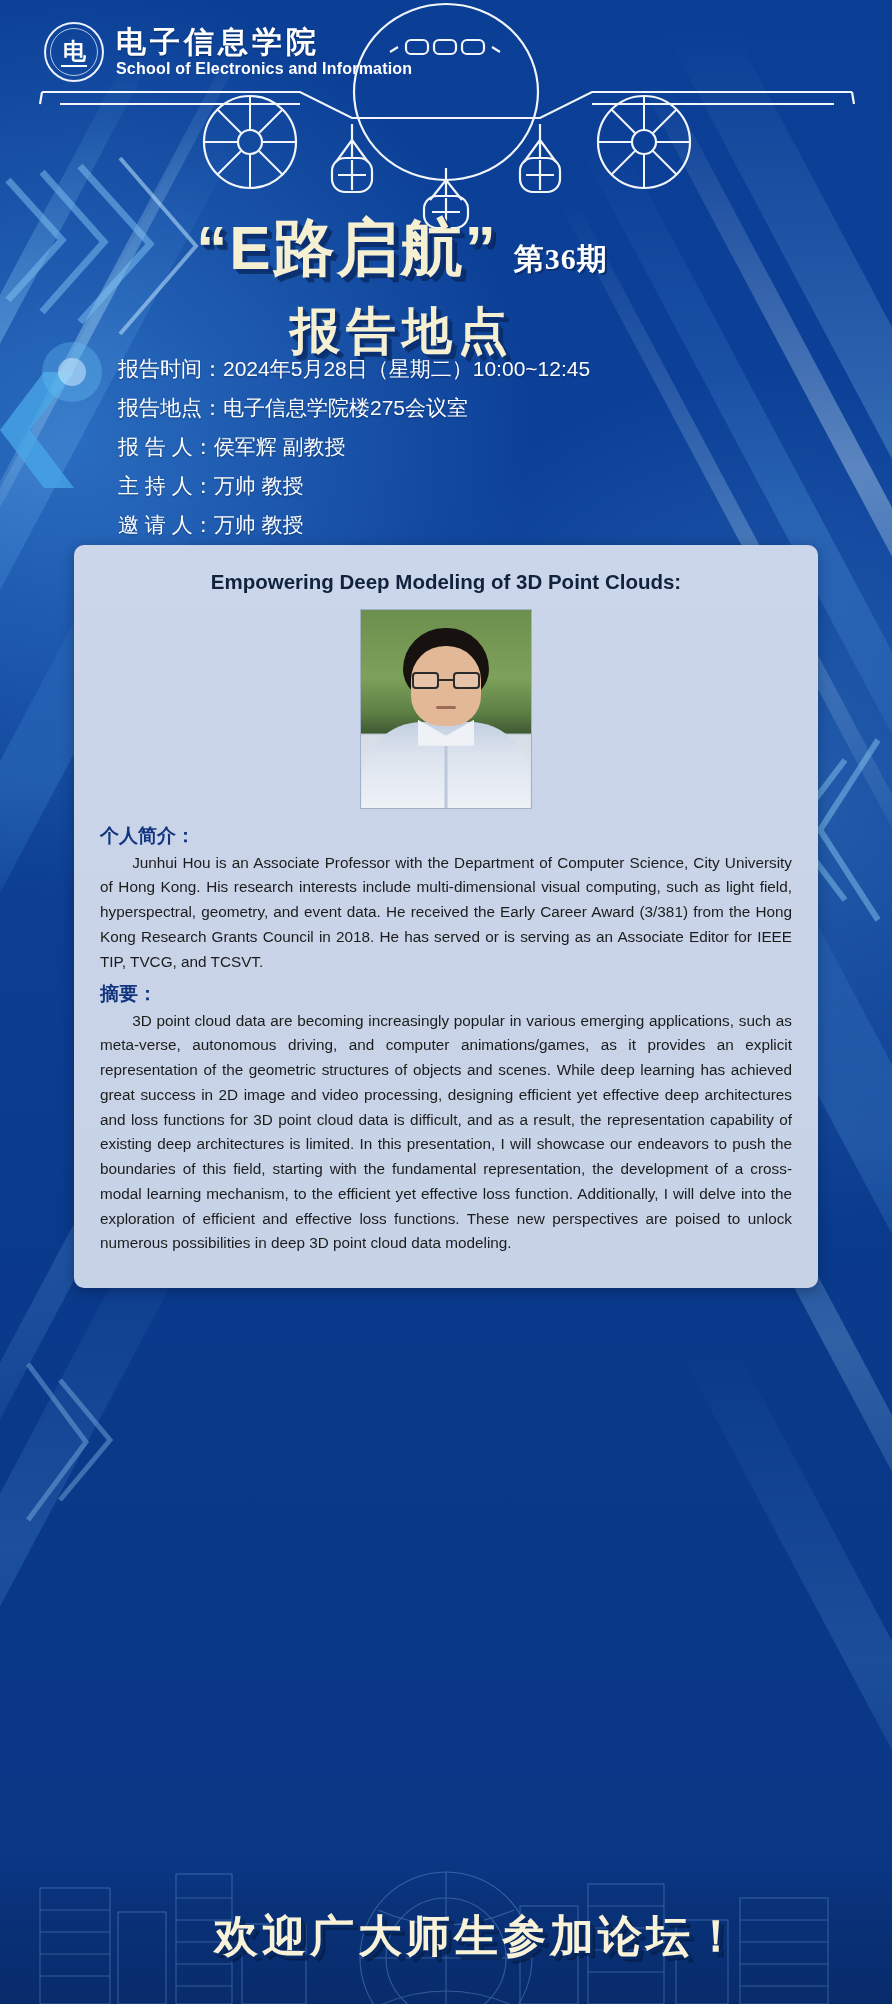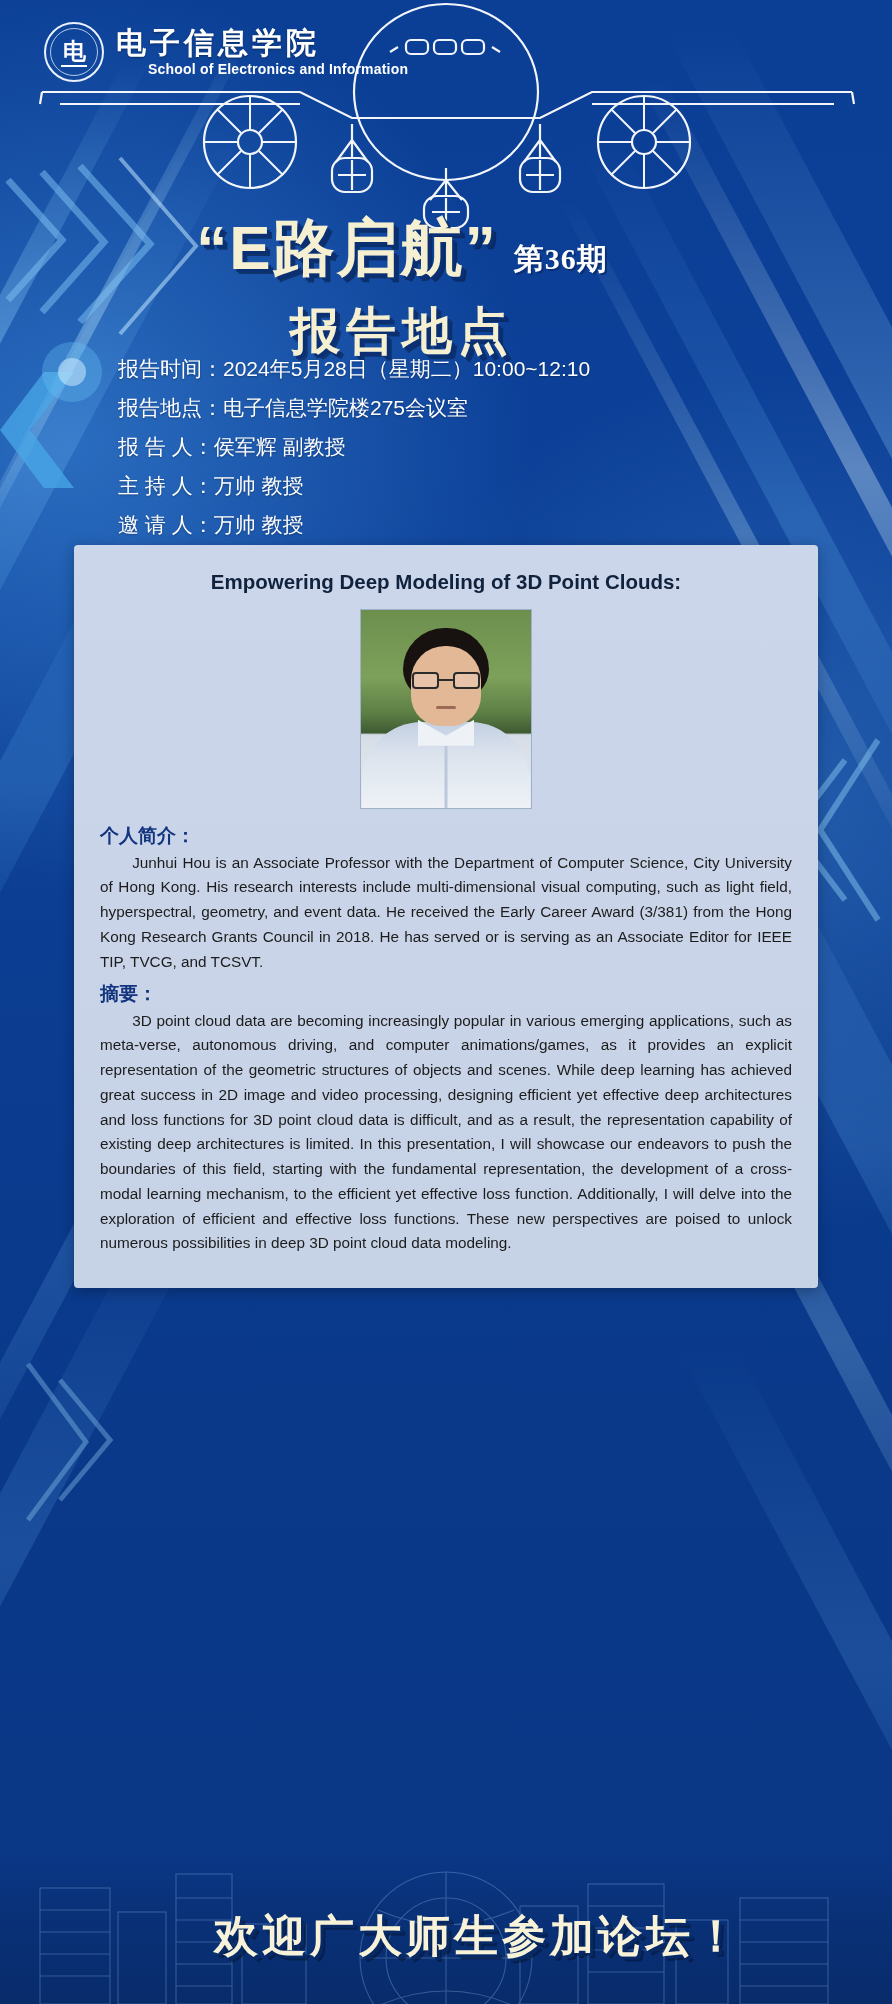--- a/index.html
+++ b/index.html
@@ -30,21 +30,21 @@
   .plane{position:absolute;left:0;top:0;width:892px;height:230px;}
 
   
   .header{position:absolute;left:44px;top:22px;display:flex;align-items:center;gap:12px;z-index:6;}
   .seal{width:56px;height:56px;border-radius:50%;border:2px solid #eaf2ff;position:relative;flex:0 0 auto;}
   .seal:before{content:"";position:absolute;inset:4px;border:1px solid rgba(234,242,255,.75);border-radius:50%;}
   .seal .mono{position:absolute;left:50%;top:50%;transform:translate(-50%,-52%);color:#fff;font-family:"Liberation Serif",serif;font-size:23px;font-weight:700;letter-spacing:-1px;}
   .seal .bar{position:absolute;left:50%;bottom:13px;transform:translateX(-50%);width:26px;height:2px;background:#fff;}
   .logo-txt .cn{color:#fff;font-size:30px;font-weight:700;letter-spacing:4px;line-height:1.05;
     font-family:"Liberation Serif","DejaVu Serif",serif;text-shadow:0 1px 2px rgba(0,0,0,.35);}
-  .logo-txt .en{color:#fff;font-size:14px;font-weight:700;letter-spacing:.2px;margin-top:3px;margin-left:32px;}
+  .logo-txt .en{color:#fff;font-size:16px;font-weight:700;letter-spacing:.2px;margin-top:3px;}
 
   
   .title-wrap{position:absolute;left:0;top:206px;width:804px;text-align:center;z-index:6;}
   .t1{display:inline-flex;align-items:flex-end;justify-content:center;gap:4px;}
   .t1 .main{
     font-family:"Liberation Sans","DejaVu Sans",sans-serif;
     font-size:62px;font-weight:700;letter-spacing:2px;color:#f6f0d2;
     text-shadow:3px 3px 0 #0a2f73, 5px 5px 0 rgba(5,25,60,.55);
   }
   .t1 .issue{
@@ -64,21 +64,21 @@
   .info .row{
     color:#ffffff;font-size:21px;line-height:1.0;margin-bottom:18px;
     font-family:"Liberation Sans","DejaVu Sans",sans-serif;white-space:pre;
     text-shadow:0 1px 2px rgba(0,0,0,.3);
   }
 
   
   .card{
     position:absolute;left:74px;top:545px;width:744px;
     background:linear-gradient(180deg,#ccd6ea 0%,#c9d4e8 50%,#c6d2e6 100%);
-    border-radius:4px;
+    border-radius:10px;
     box-shadow:0 3px 14px rgba(0,0,0,.28);
     z-index:7;padding:22px 26px 26px 26px;box-sizing:border-box;
   }
   .card h1{
     margin:0 0 4px 0;text-align:center;
     font-size:20.5px;line-height:1.45;font-weight:700;color:#10223c;
     font-family:"Liberation Sans","DejaVu Sans",sans-serif;
   }
   .photo{
     width:172px;height:200px;margin:12px auto 14px auto;
@@ -229,21 +229,21 @@
 
   <div class="title-wrap">
     <div class="t1">
       <span class="main">“E路启航”</span>
       <span class="issue">第36期</span>
     </div>
     <div class="t2">报告地点</div>
   </div>
 
   <div class="info">
-    <div class="row">报告时间：2024年5月28日（星期二）10:00~12:10</div>
+    <div class="row">报告时间：2024年5月28日（星期二）10:00~12:45</div>
     <div class="row">报告地点：电子信息学院楼275会议室</div>
     <div class="row">报 告 人：侯军辉 副教授</div>
     <div class="row">主 持 人：万帅 教授</div>
     <div class="row">邀 请 人：万帅 教授</div>
   </div>
 
   <div class="card">
     <h1>
       <span>Empowering Deep Modeling of 3D Point Clouds:</span><br>
     </h1>

